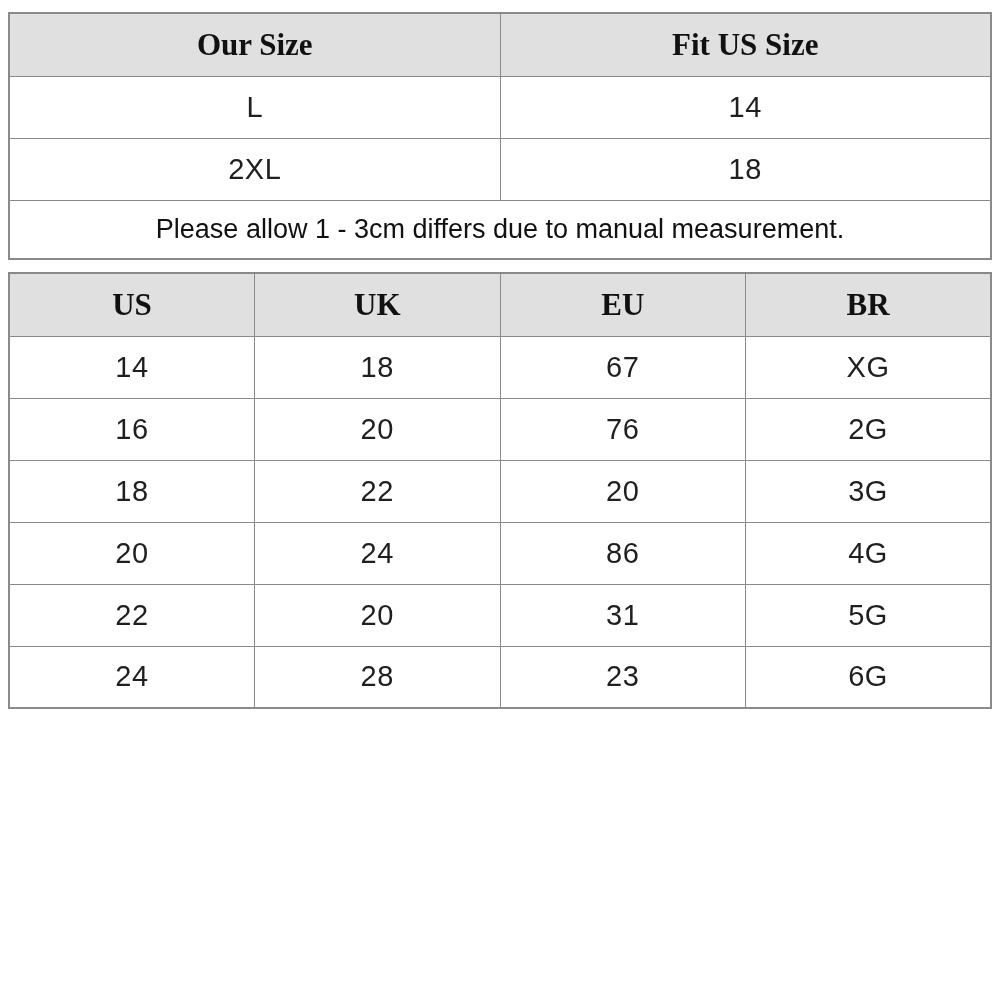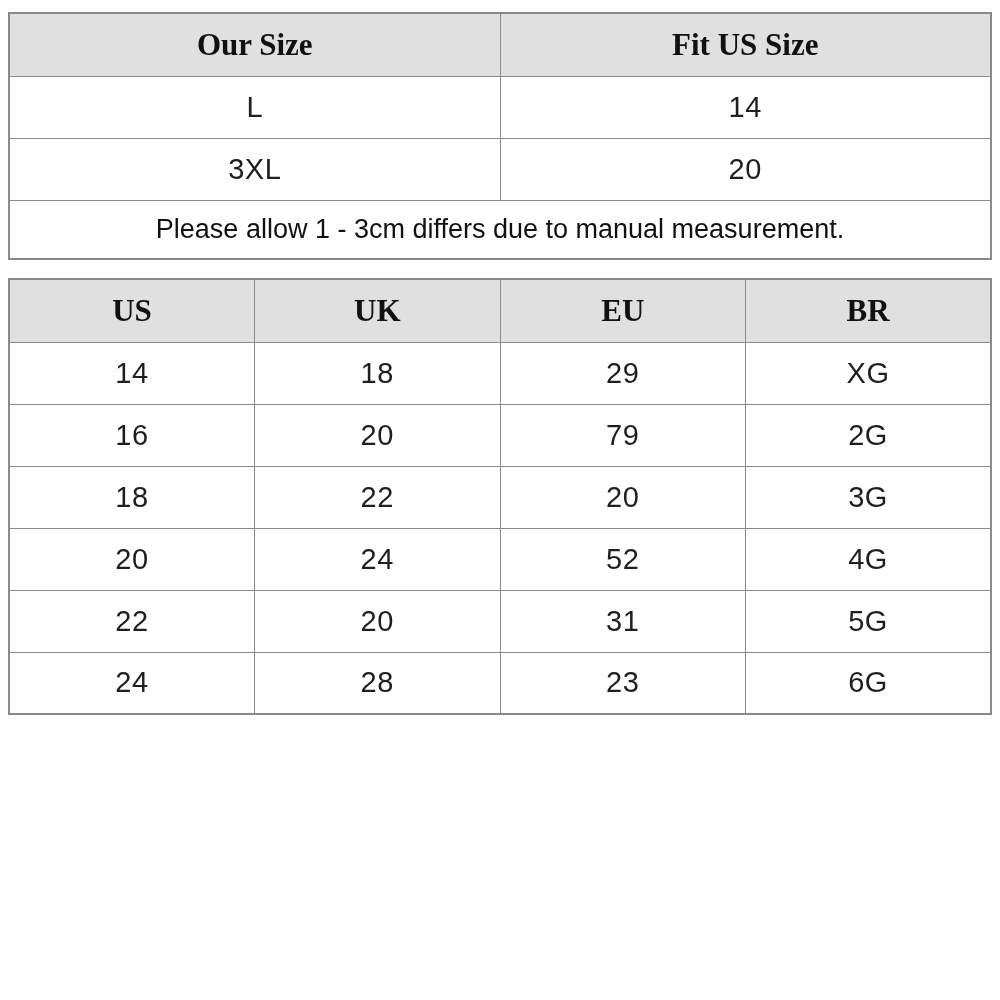--- a/index.html
+++ b/index.html
@@ -53,42 +53,42 @@
   }
   
   td.note {
     font-family: Liberation Mono, monospace;
     font-weight: 600;
     font-size: 27px !important;
     letter-spacing: 0 !important;
     height: 59px !important;
     color: var(--header-text) !important;
   }
-  .t2 { margin-top: 18px; border-radius: 21px; }
+  .t2 { margin-top: 12px; border-radius: 21px; }
 </style>
 </head>
 <body>
 
 <div class="page">
 
   <table class="tbl t1">
     <thead>
       <tr>
         <th>Our Size</th>
         <th>Fit US Size</th>
       </tr>
     </thead>
     <tbody>
         <tr>
           <td>L</td>
           <td>14</td>
         </tr>
         <tr>
-          <td>3XL</td>
-          <td>20</td>
+          <td>2XL</td>
+          <td>18</td>
         </tr>
       </tbody>
     <tfoot>
       <tr>
         <td class="note" colspan="2">Please allow 1 - 3cm differs due to manual measurement.</td>
       </tr>
     </tfoot>
   </table>
 
   <table class="tbl t2">
@@ -97,39 +97,39 @@
         <th>US</th>
         <th>UK</th>
         <th>EU</th>
         <th>BR</th>
       </tr>
     </thead>
     <tbody>
         <tr>
           <td>14</td>
           <td>18</td>
-          <td>29</td>
+          <td>67</td>
           <td>XG</td>
         </tr>
         <tr>
           <td>16</td>
           <td>20</td>
-          <td>79</td>
+          <td>76</td>
           <td>2G</td>
         </tr>
         <tr>
           <td>18</td>
           <td>22</td>
           <td>20</td>
           <td>3G</td>
         </tr>
         <tr>
           <td>20</td>
           <td>24</td>
-          <td>52</td>
+          <td>86</td>
           <td>4G</td>
         </tr>
         <tr>
           <td>22</td>
           <td>20</td>
           <td>31</td>
           <td>5G</td>
         </tr>
         <tr>
           <td>24</td>

